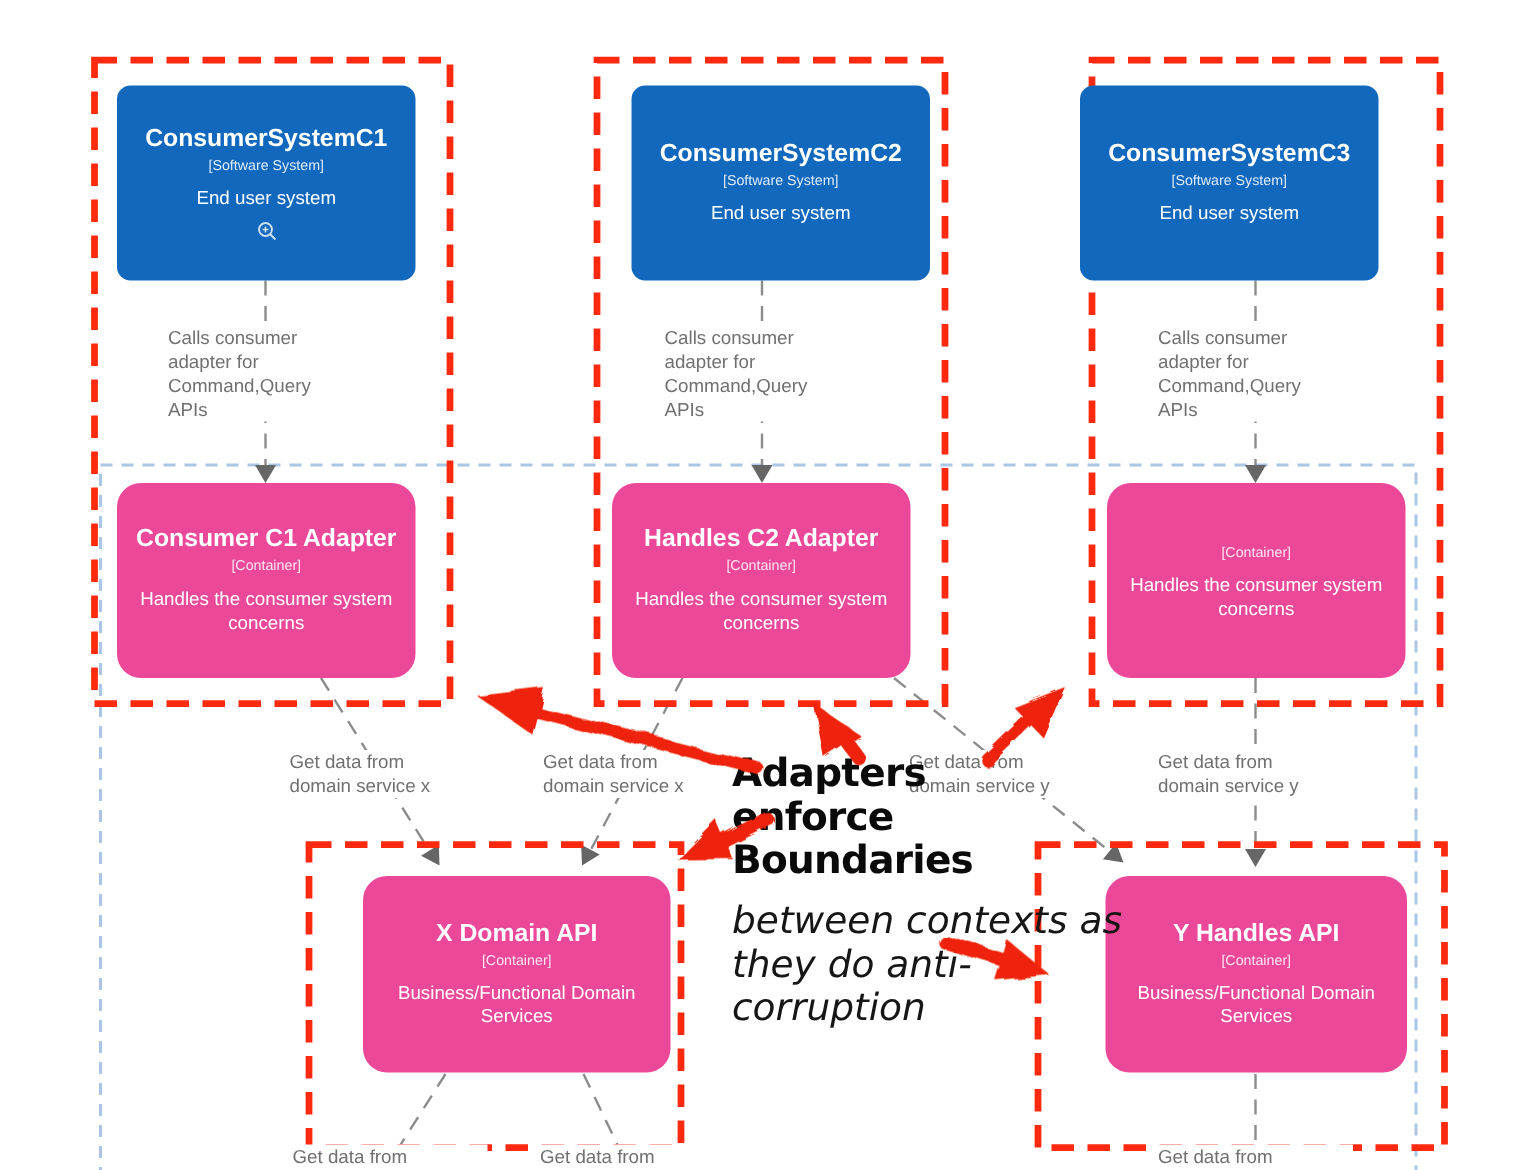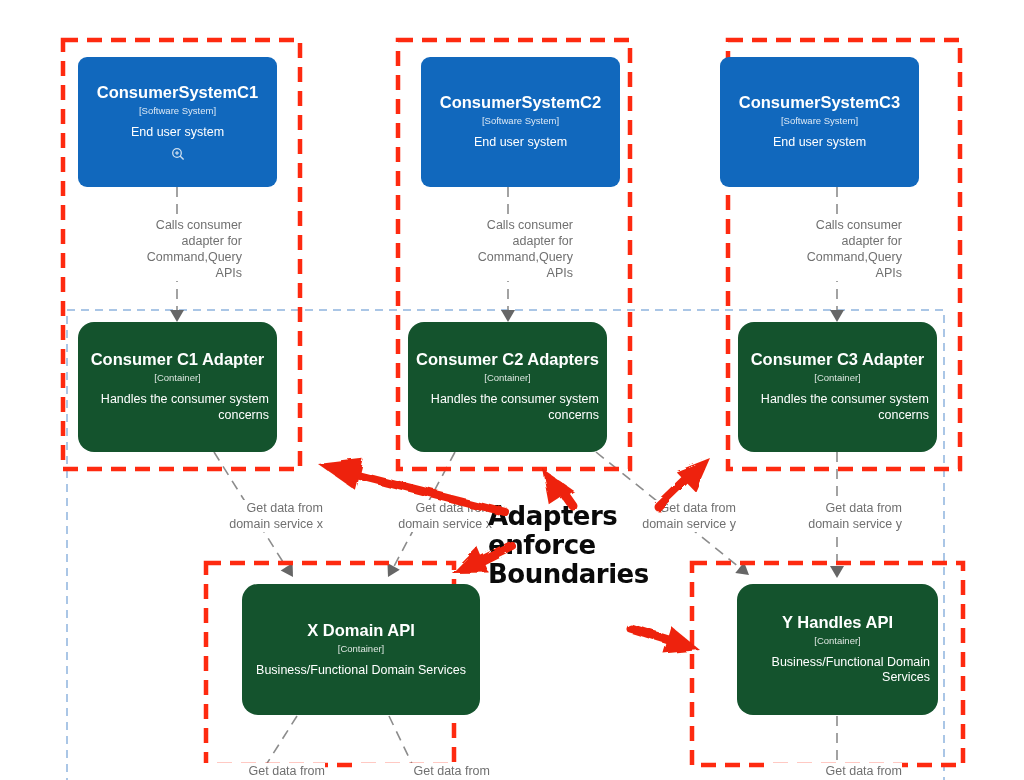--- a/index.html
+++ b/index.html
@@ -3,28 +3,28 @@
 <meta charset="utf-8">
 <style>
   html,body{margin:0;padding:0;background:#fff;}
   .canvas{position:relative;width:1024px;height:780px;overflow:hidden;background:#ffffff;
           font-family:"Liberation Sans",sans-serif;}
   svg.layer{position:absolute;left:0;top:0;pointer-events:none;}
 
   .node{position:absolute;display:flex;flex-direction:column;align-items:center;justify-content:center;
         width:199px;height:130px;color:#fff;text-align:center;padding:0 8px;box-sizing:border-box;}
   .sys{background:#1168bd;border-radius:9px;}
-  .cont{background:#14532d;border-radius:16px;text-align:right;}
+  .cont{background:#ec4899;border-radius:16px;}
   .node-title{font-weight:bold;font-size:16.5px;line-height:1.15;}
   .node-meta{font-size:9.5px;opacity:.85;margin-top:3px;}
   .node-desc{font-size:12.5px;line-height:1.25;margin-top:9px;}
   .zoom-glyph{margin-top:6px;}
 
   .rel-label{position:absolute;width:130px;color:#707070;font-size:12.5px;line-height:1.28;
-             text-align:right;white-space:pre-line;background:#ffffff;}
+             text-align:left;white-space:pre-line;background:#ffffff;}
 
   .annotation{position:absolute;left:488px;top:502px;}
   .ann-heading{font-family:"DejaVu Sans",sans-serif;font-weight:bold;font-size:26px;line-height:1.12;
                color:#0a0a0a;width:240px;letter-spacing:-0.5px;}
   .ann-body{font-family:"DejaVu Sans",sans-serif;font-style:italic;font-size:25px;line-height:1.16;
             color:#161616;width:272px;margin-top:10px;}
 </style>
 </head>
 <body>
 
@@ -87,31 +87,30 @@
     <div class="node-meta">[Software System]</div>
     <div class="node-desc">End user system</div>
   </div>
 
   <div class="node cont" style="left:78px;top:322px">
     <div class="node-title">Consumer C1 Adapter</div>
     <div class="node-meta">[Container]</div>
     <div class="node-desc">Handles the consumer system concerns</div>
   </div>
   <div class="node cont" style="left:408px;top:322px">
-    <div class="node-title">Consumer C2 Adapters</div>
+    <div class="node-title">Handles C2 Adapter</div>
     <div class="node-meta">[Container]</div>
     <div class="node-desc">Handles the consumer system concerns</div>
   </div>
   <div class="node cont" style="left:738px;top:322px">
-    <div class="node-title">Consumer C3 Adapter</div>
     <div class="node-meta">[Container]</div>
     <div class="node-desc">Handles the consumer system concerns</div>
   </div>
 
-  <div class="node cont" style="left:242px;top:584px;width:238px;height:131px">
+  <div class="node cont" style="left:242px;top:584px;width:205px;height:131px">
     <div class="node-title">X Domain API</div>
     <div class="node-meta">[Container]</div>
     <div class="node-desc">Business/Functional Domain Services</div>
   </div>
   <div class="node cont" style="left:737px;top:584px;width:201px;height:131px">
     <div class="node-title">Y Handles API</div>
     <div class="node-meta">[Container]</div>
     <div class="node-desc">Business/Functional Domain Services</div>
   </div>
 
@@ -136,20 +135,21 @@
 domain service y</div>
   <div class="rel-label" style="left:772px;top:500px">Get data from
 domain service y</div>
 
   <div class="rel-label" style="left:195px;top:763px">Get data from</div>
   <div class="rel-label" style="left:360px;top:763px">Get data from</div>
   <div class="rel-label" style="left:772px;top:763px">Get data from</div>
 
   <div class="annotation">
     <div class="ann-heading">Adapters enforce Boundaries</div>
+    <div class="ann-body">between contexts as they do anti-corruption</div>
   </div>
 
   <svg class="layer" width="1024" height="780">
     <defs>
       <filter id="rough" x="-30%" y="-30%" width="160%" height="160%">
         <feTurbulence type="fractalNoise" baseFrequency="0.045" numOctaves="3" result="n"></feTurbulence>
         <feDisplacementMap in="SourceGraphic" in2="n" scale="7"></feDisplacementMap>
       </filter>
     </defs>
     <g filter="url(#rough)" stroke="#ee2409" fill="#ee2409" stroke-linecap="round">

